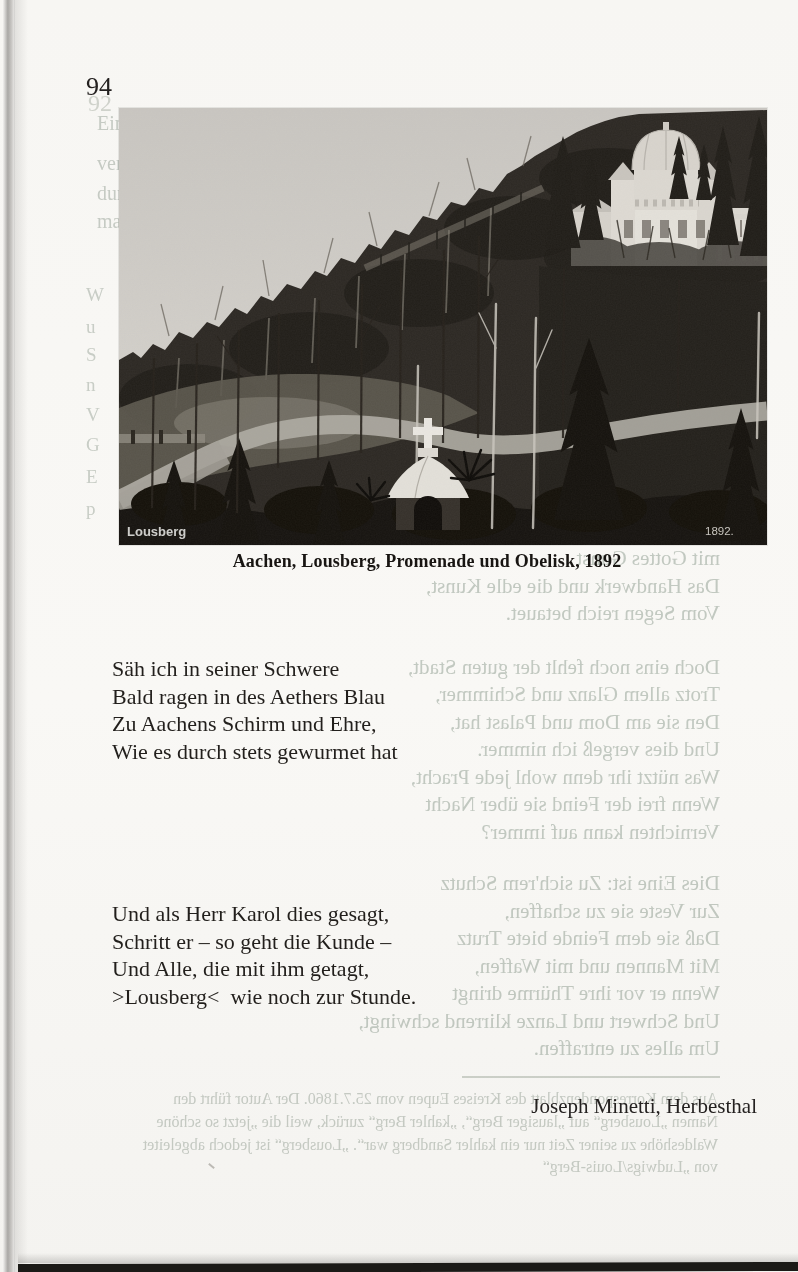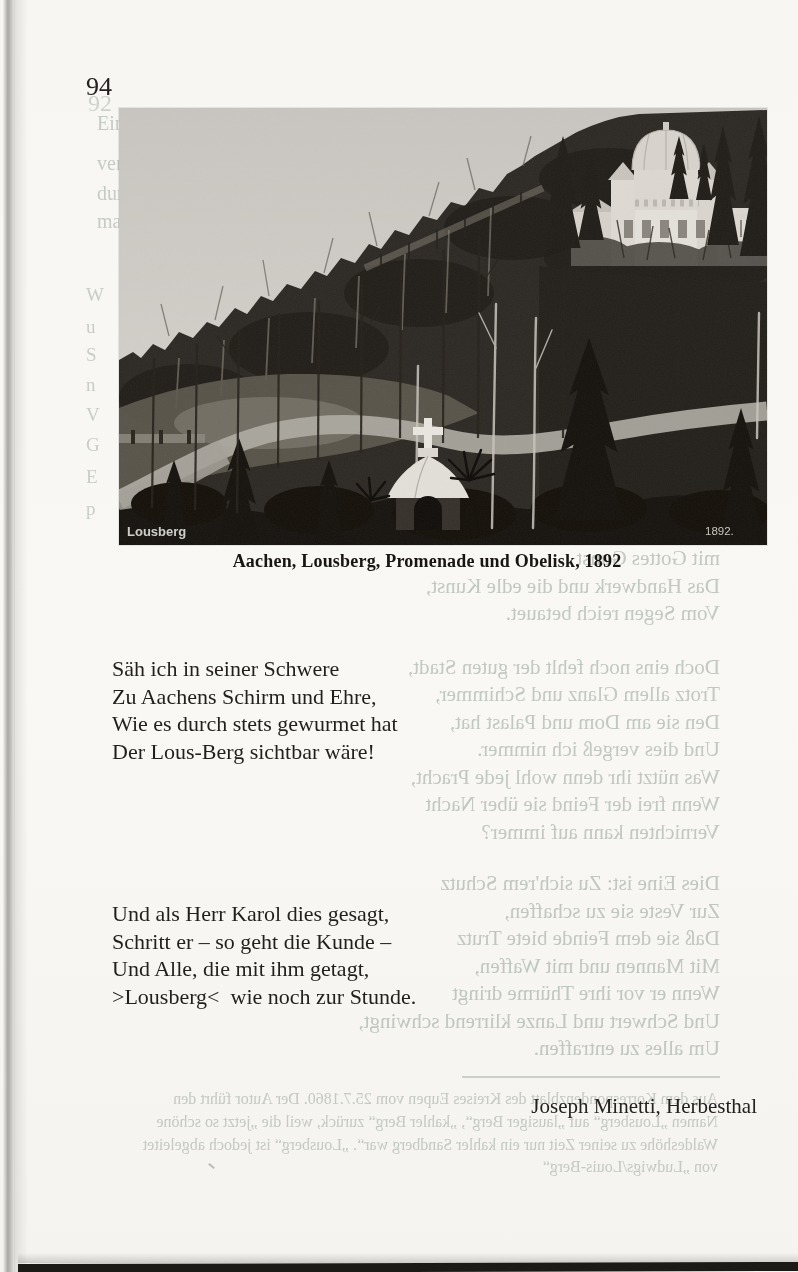--- a/index.html
+++ b/index.html
@@ -316,23 +316,23 @@
     <div class="gl">Zur Veste sie zu schaffen,</div>
     <div class="gl">Daß sie dem Feinde biete Trutz</div>
     <div class="gl">Mit Mannen und mit Waffen,</div>
     <div class="gl">Wenn er vor ihre Thürme dringt</div>
     <div class="gl">Und Schwert und Lanze klirrend schwingt,</div>
     <div class="gl">Um alles zu entraffen.</div>
   </div>
 
   <div class="poem stanza1">
     <div class="line">Säh ich in seiner Schwere</div>
+    <div class="line">Bald ragen in des Aethers Blau</div>
     <div class="line">Zu Aachens Schirm und Ehre,</div>
     <div class="line">Wie es durch stets gewurmet hat</div>
-    <div class="line">Der Lous-Berg sichtbar wäre!</div>
   </div>
   <div class="poem stanza2">
     <div class="line">Und als Herr Karol dies gesagt,</div>
     <div class="line">Schritt er – so geht die Kunde –</div>
     <div class="line">Und Alle, die mit ihm getagt,</div>
     <div class="line">&gt;Lousberg&lt;  wie noch zur Stunde.</div>
   </div>
 
   <div class="ghost-rule"></div>
   <div class="ghost ghost-foot flipped">

